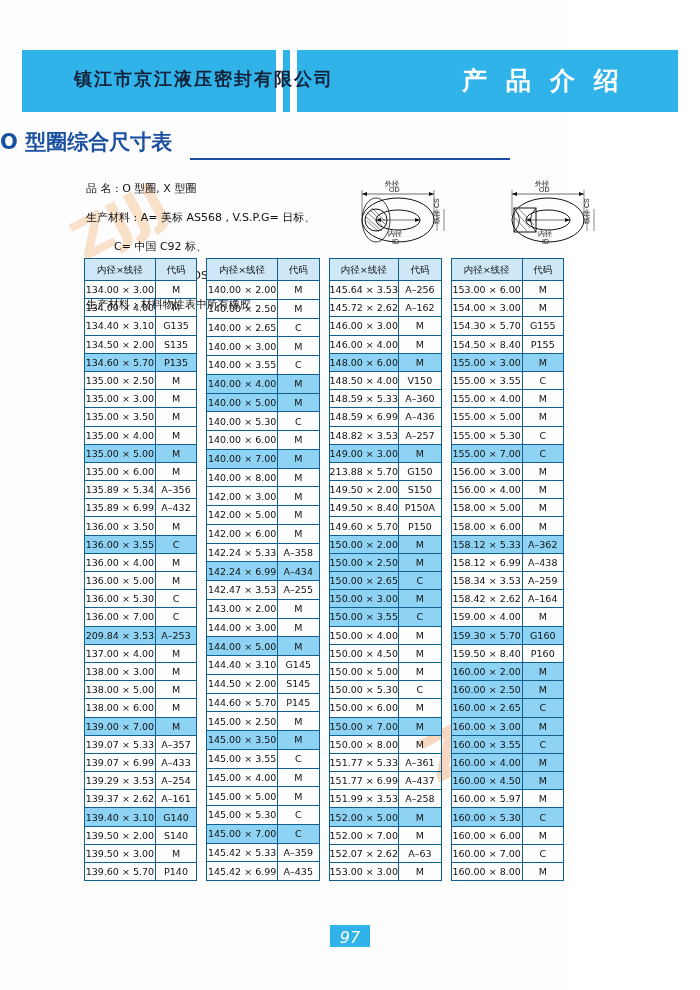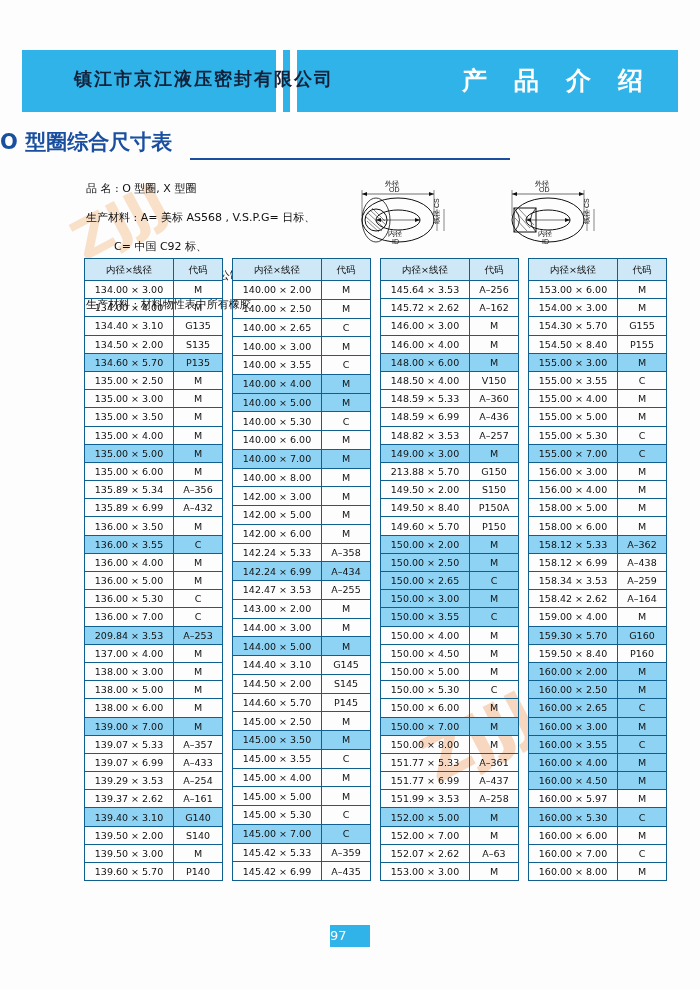--- a/index.html
+++ b/index.html
@@ -4,21 +4,21 @@
 <style>
   html,body{margin:0;padding:0;}
   body{
     width:700px;height:990px;
     background:#ffffff;
     font-family:"Liberation Sans", sans-serif;
     position:relative;
     overflow:hidden;
   }
   .page{
-    position:absolute;left:0;top:0;width:700px;height:990px;
+    position:absolute;left:0;top:0;width:564px;height:990px;
     background:#fdfdfd;
   }
   
   .header{
     position:absolute;left:22px;top:50px;width:656px;height:62px;
   }
   .hdr-bar{
     position:absolute;left:0;top:0;width:656px;height:62px;
     background:#2fb3e8;
   }
@@ -31,21 +31,21 @@
   .hdr-company{
     position:absolute;left:52px;top:17px;
     font-size:18px;font-weight:bold;color:#14213a;
     letter-spacing:2px;
     font-family:"DejaVu Sans", sans-serif;
   }
   .hdr-title{
     position:absolute;left:440px;top:14px;
     font-size:25px;font-weight:bold;color:#ffffff;
     letter-spacing:6px;
-    font-family:Liberation Mono, monospace;
+    font-family:Liberation Sans, sans-serif;
   }
   
   .doc-title{
     position:absolute;left:0;top:128px;width:700px;
     font-size:21px;font-weight:bold;color:#1a4fa0;
     font-family:"DejaVu Sans", sans-serif;
   }
   .title-underline{
     position:absolute;left:190px;top:158px;width:320px;height:2px;background:#1a4fa0;
   }
@@ -100,22 +100,22 @@
   td.c2{width:48px;}
   th.c1{width:88px;}
   th.c2{width:48px;}
   tr.hl td{background:#8fd3f4;}
   
   .footer-box{
     position:absolute;left:330px;top:925px;width:40px;height:22px;
     background:#2fb3e8;
   }
   .footer-num{
-    position:absolute;left:330px;top:928px;width:40px;text-align:left;
-    font-size:13px;color:#ffffff;font-family:"DejaVu Sans", sans-serif;
+    position:absolute;left:330px;top:928px;width:40px;text-align:center;
+    font-size:16px;color:#ffffff;font-family:"DejaVu Sans", sans-serif;font-style:italic;
   }
 </style>
 </head>
 <body>
 
 <div class="page">
 
   <div class="header">
     <div class="hdr-bar"></div>
     <div class="hdr-white1"></div>

